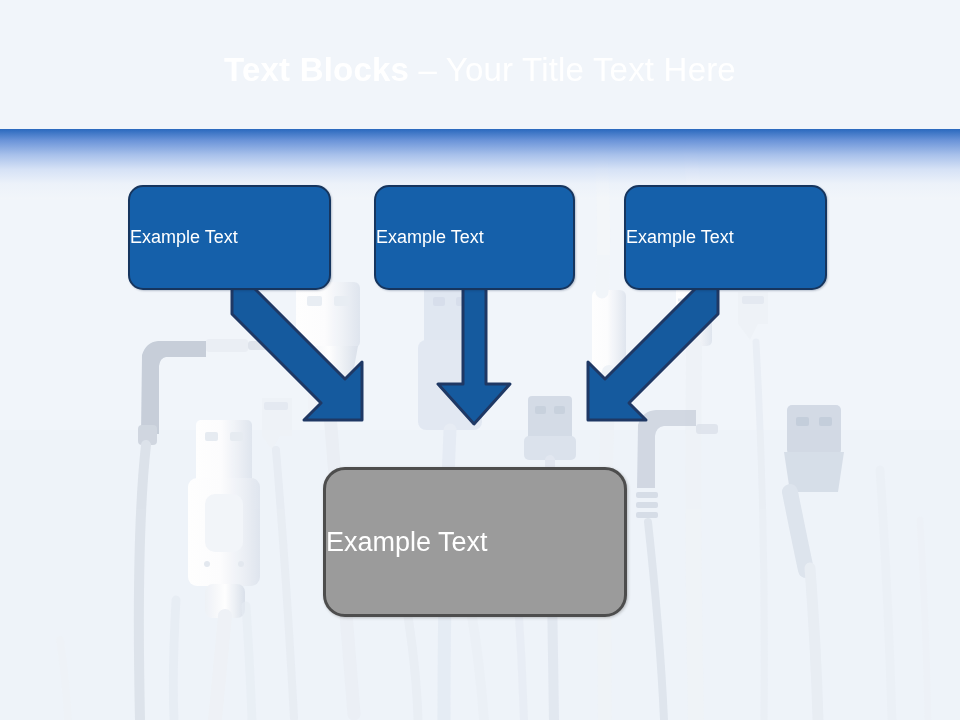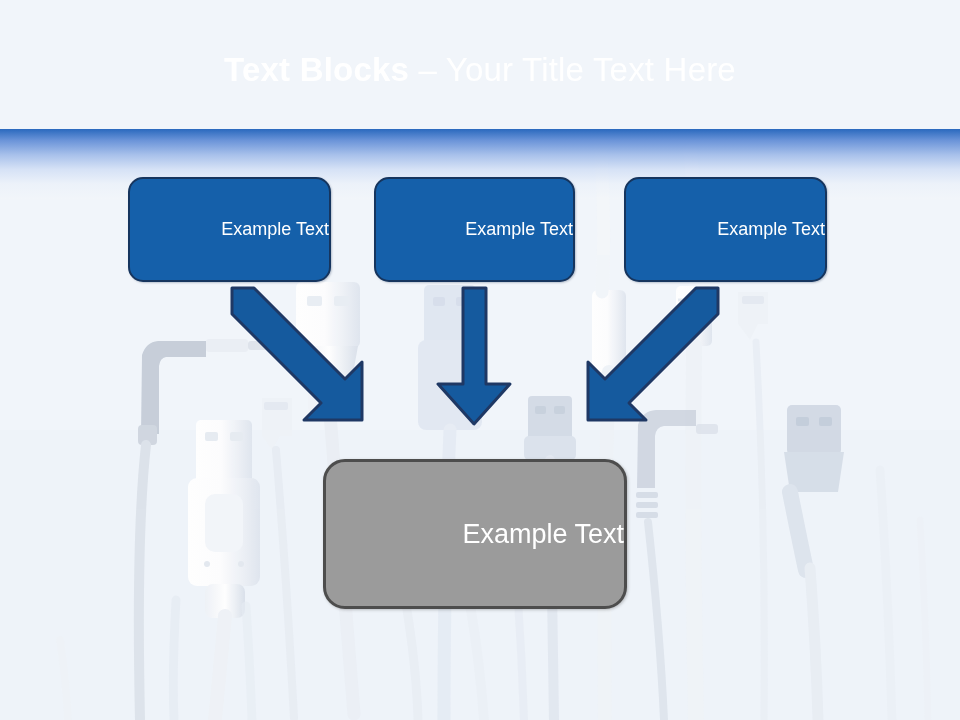--- a/index.html
+++ b/index.html
@@ -66,24 +66,25 @@
   }
   .slide-title .t-strong { font-weight: bold; }
   .slide-title .t-light  { font-weight: normal; }
 
   
   .box {
     position: absolute;
     box-sizing: border-box;
     display: flex;
     align-items: center;
-    justify-content: flex-end;
+    justify-content: flex-start;
     border-radius: 15px;
     color: #ffffff;
     text-align: center;
+    margin-top: 8px;
   }
   .box-blue {
     background: #1560aa;
     border: 2px solid #16355e;
     font-size: 18px;
     box-shadow: 1px 1px 2px rgba(20,40,75,0.25);
   }
   .box-gray {
     background: #9b9b9b;
     border: 3px solid #4d4d4d;

